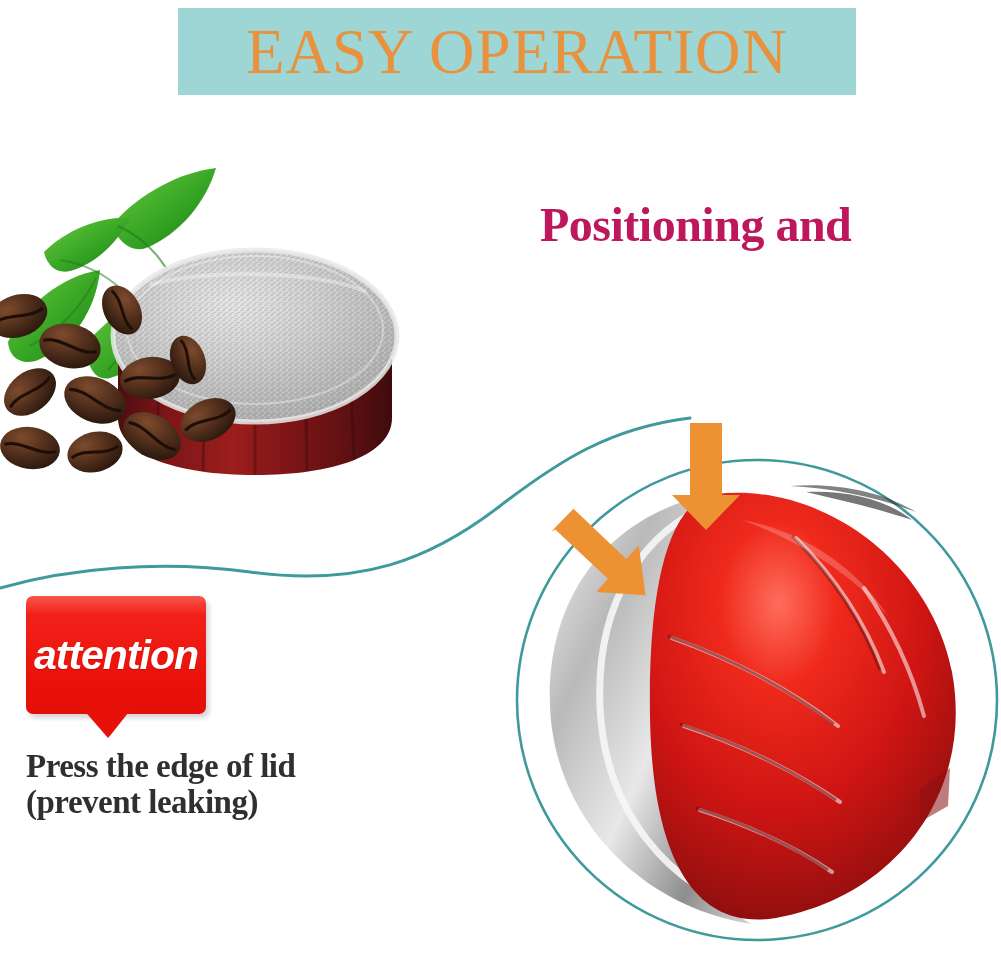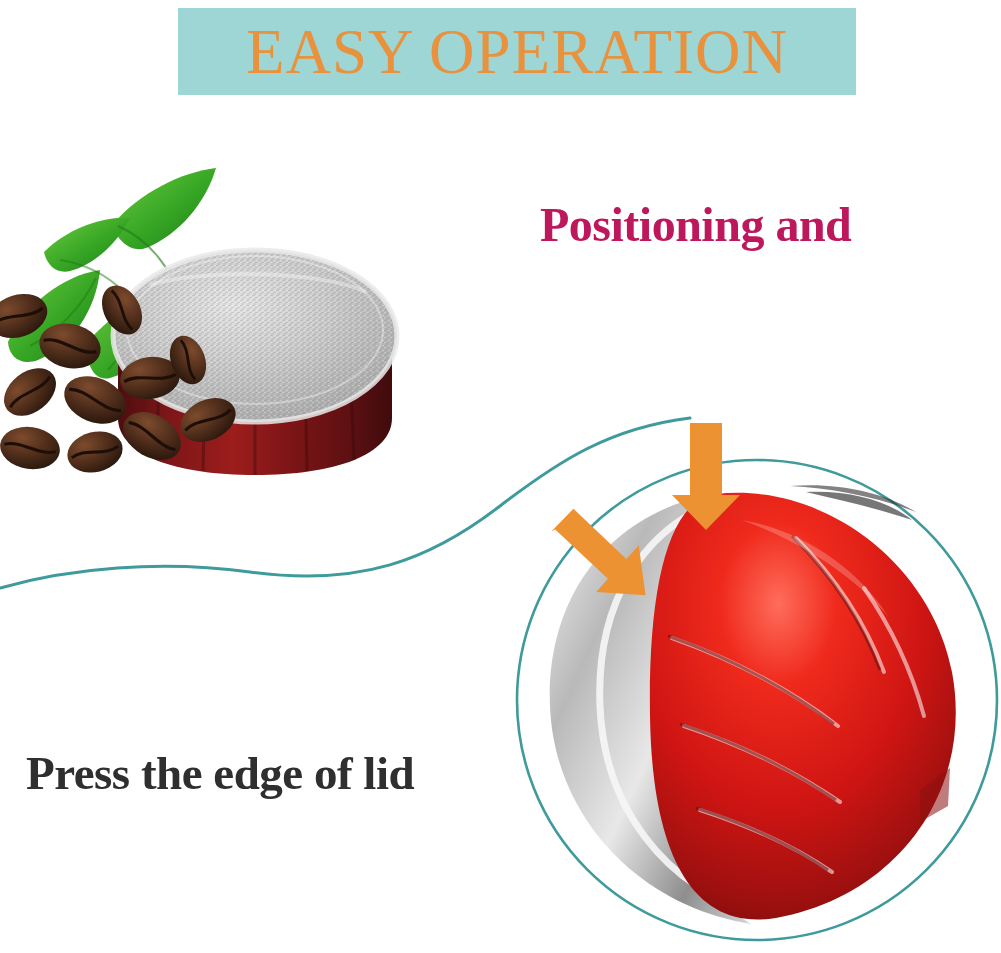--- a/index.html
+++ b/index.html
@@ -30,21 +30,21 @@
   .pos-text{
     position:absolute;left:540px;top:198px;width:420px;
     font-family:"Liberation Serif",serif;
     font-weight:bold;font-size:48px;line-height:1.12;color:#be185d;
     letter-spacing:-0.5px;
   }
 
   .press-text{
     position:absolute;left:26px;top:748px;width:470px;
     font-family:"Liberation Serif",serif;
-    font-weight:bold;font-size:47px;line-height:1.1;color:#2f2f2f;
+    font-weight:bold;font-size:33px;line-height:1.1;color:#2f2f2f;
     letter-spacing:-0.5px;
   }
 
   
   .attn-wrap{position:absolute;left:26px;top:596px;width:200px;height:142px;}
   .attn-body{
     position:absolute;left:0;top:0;width:180px;height:118px;border-radius:7px;
     background:linear-gradient(180deg,#f8564b 0%,#f12119 16%,#ea110a 72%,#e21008 100%);
     box-shadow:3px 4px 5px rgba(0,0,0,0.17);
   }
@@ -278,18 +278,27 @@
     </g>
     <g fill="#ed9233">
       <path d="M552 530 L575 508 L626 560 L639 547 L644 597 L595 592 L607 579 L556 528 Z" transform="rotate(-2 598 552)"></path>
     </g>
   </svg>
 
   <div class="pos-text nosel">
     <div>Positioning and</div>
   </div>
 
+  <div class="attn-wrap">
+    <div class="attn-body"></div>
+    <svg viewBox="0 0 200 142" style="position:absolute;left:0;top:0;width:200px;height:142px;">
+      <path d="M56 112 L106 112 L82 142 Z" fill="#ea110a"></path>
+      <path d="M60 114 L104 114 L84 140 Z" fill="#e21008" opacity="0.5"></path>
+    </svg>
+    <div class="attn-label nosel">attention</div>
+  </div>
 
   <div class="press-text nosel">
     <div>Press the edge of lid</div>
+    <div>(prevent leaking)</div>
   </div>
 
 </div>
 
 </body></html>

